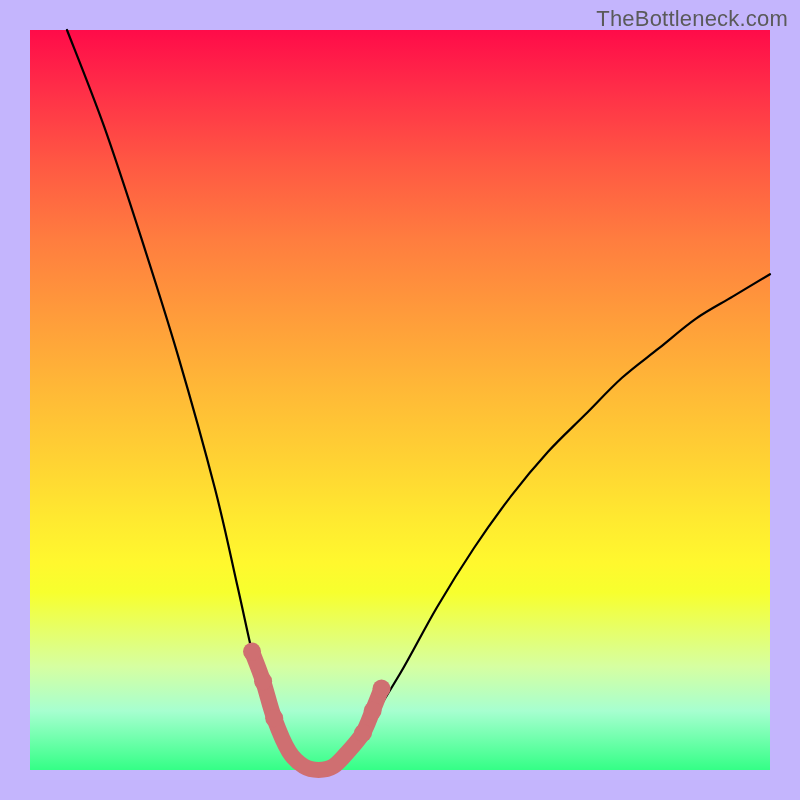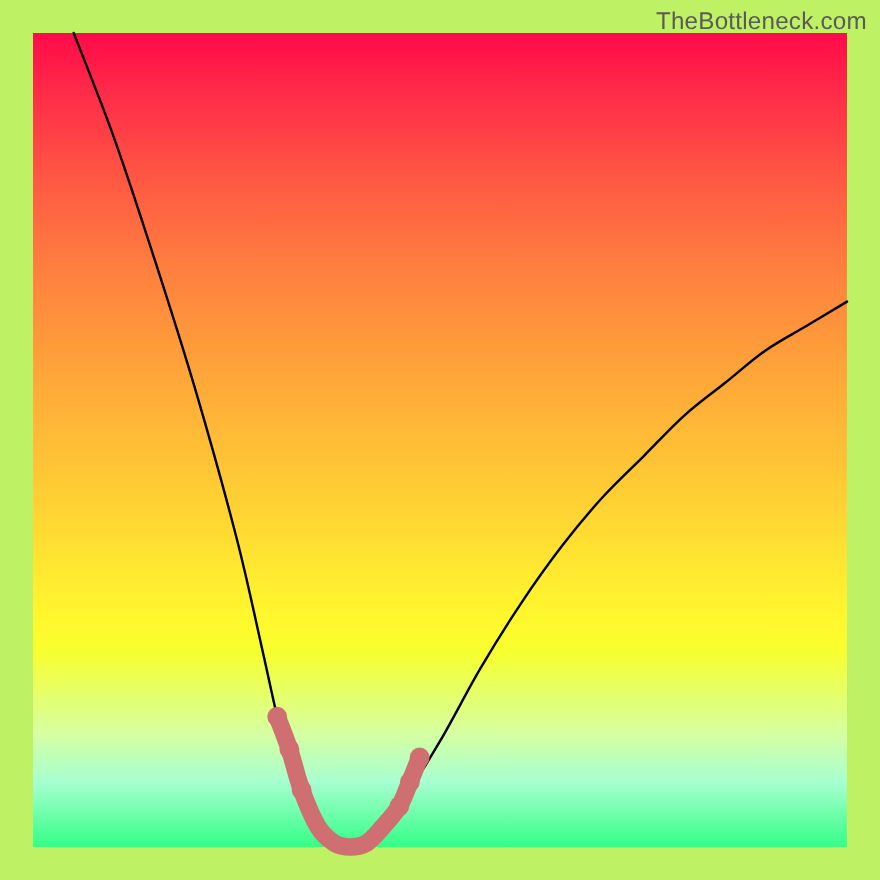--- a/index.html
+++ b/index.html
@@ -8,21 +8,21 @@
     width: 800px;
     height: 800px;
     background: #000;
     font-family: Arial, Helvetica, sans-serif;
     overflow: hidden;
   }
   .frame {
     position: absolute;
     left: 0; top: 0;
     width: 800px; height: 800px;
-    background: #bef264;
+    background: #c4b5fd;
   }
   .plot-area {
     position: absolute;
     left: 30px;
     top: 30px;
     width: 740px;
     height: 740px;
     background: linear-gradient(to bottom,
       #ff0b49 0%,
       #ff2e48 8%,

